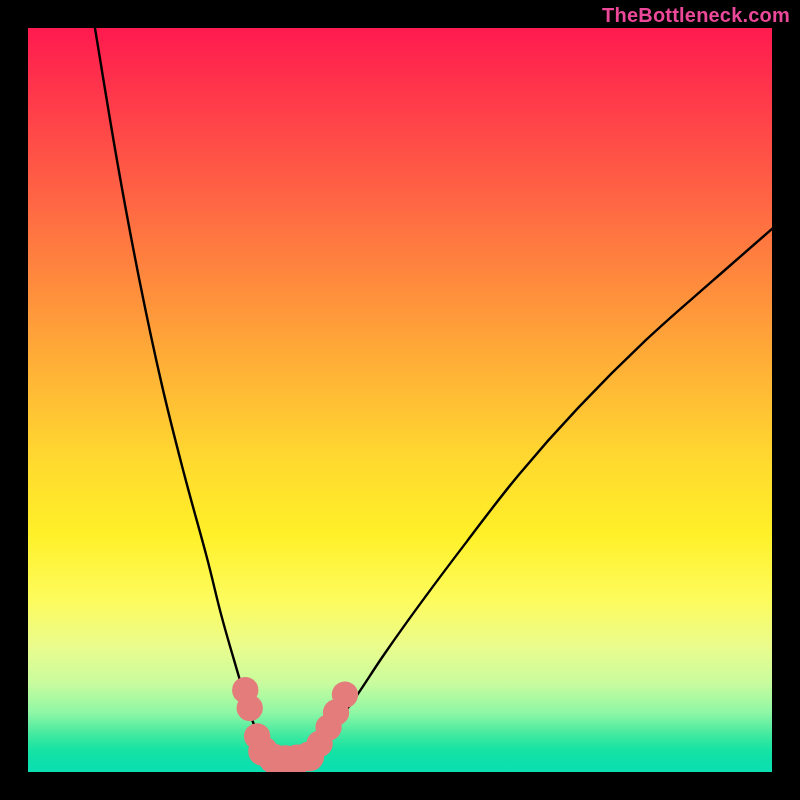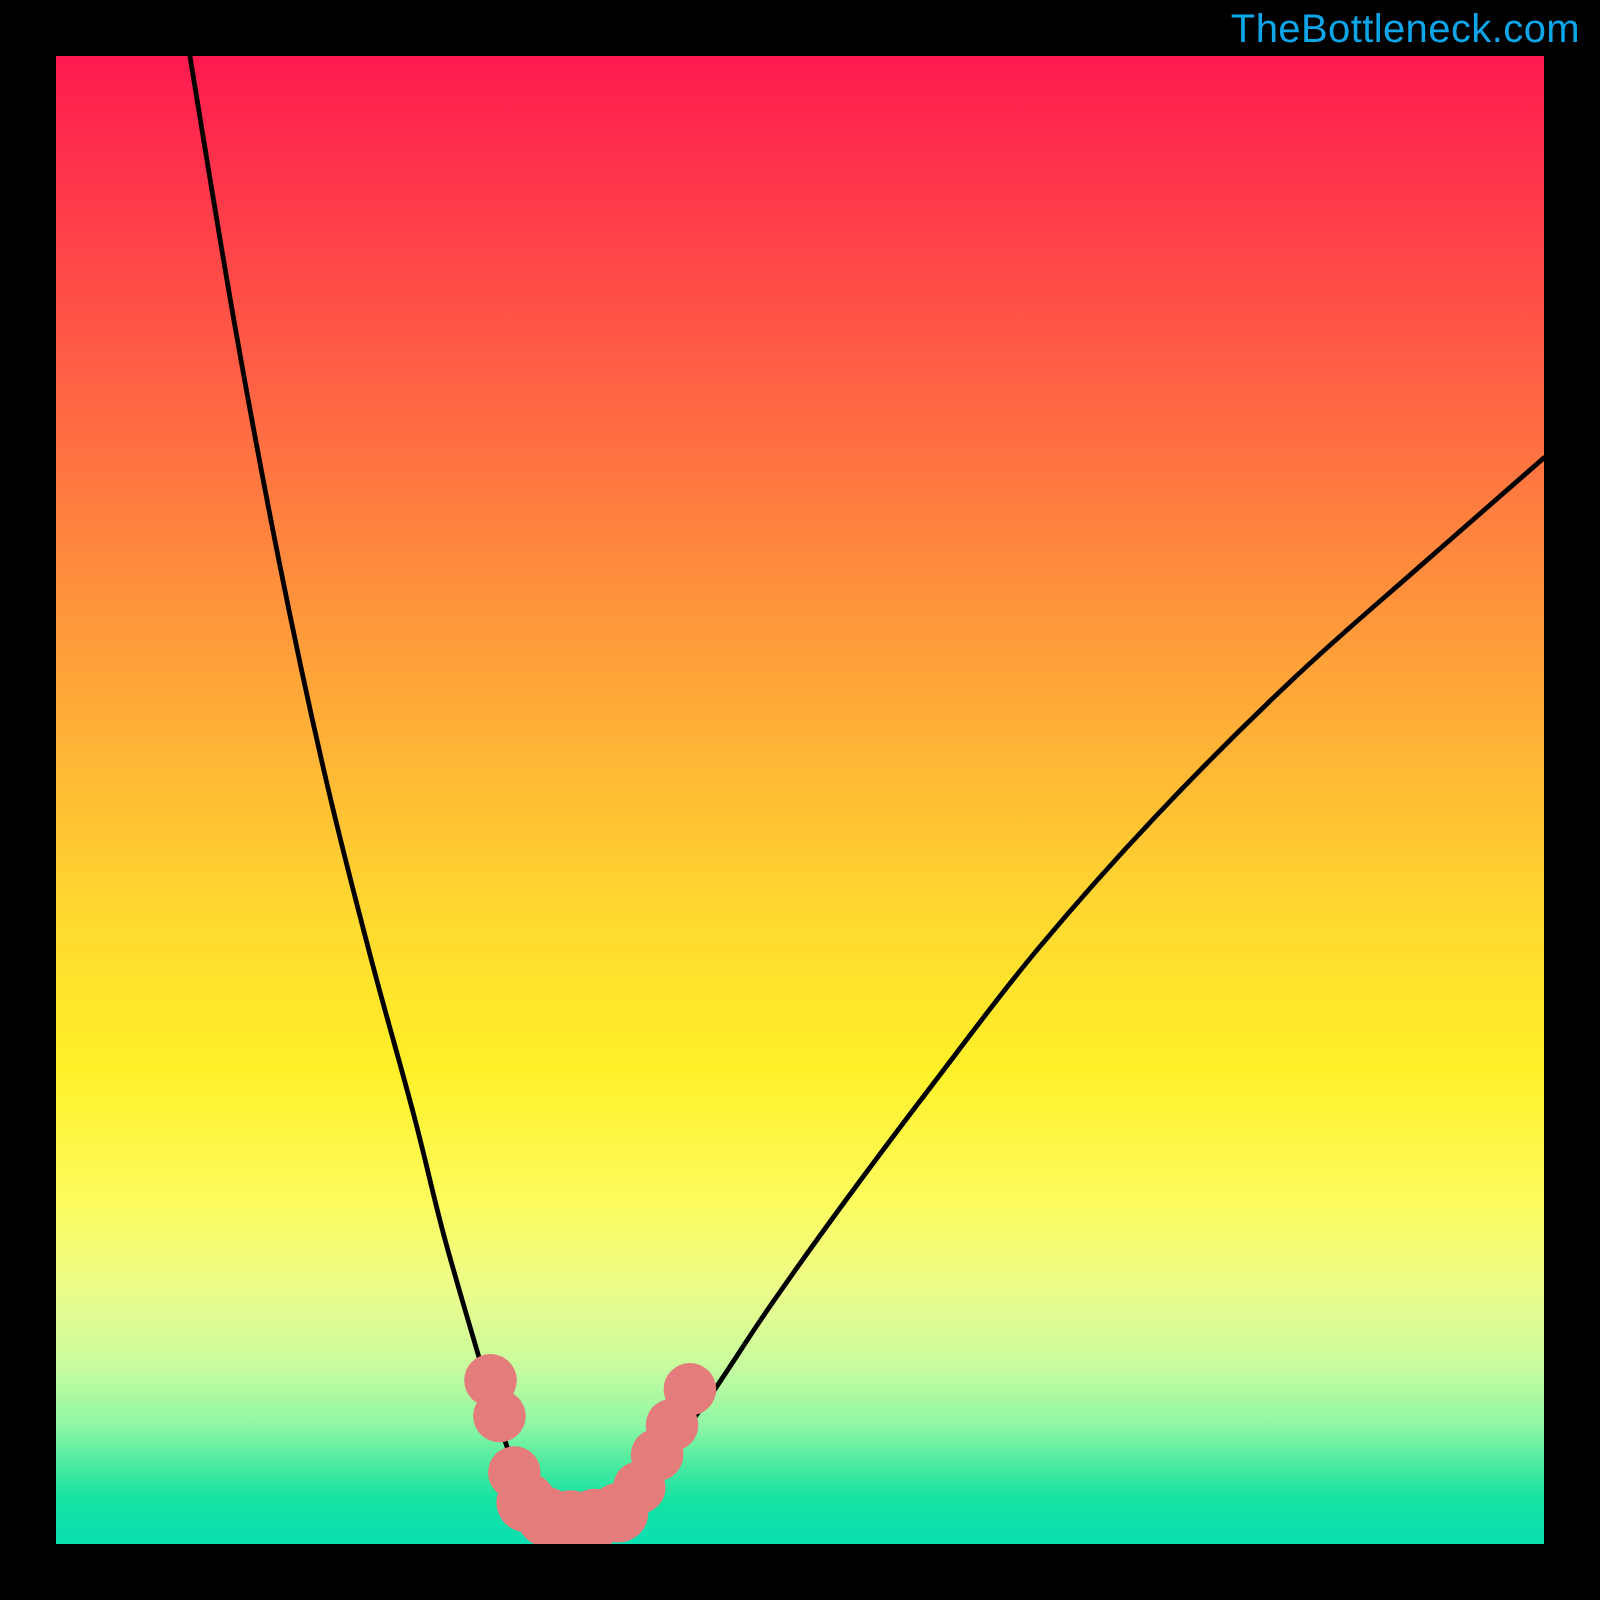--- a/index.html
+++ b/index.html
@@ -40,23 +40,23 @@
       #42e9a0 95%,
       #16e3a3 97%,
       #0ee0ab 98.5%,
       #0adfb1 100%
     );
   }
   .attrib {
     position: absolute;
     top: 4px;
     right: 10px;
-    color: #0ea5e9;
+    color: #ec4899;
     font-size: 20px;
-    font-weight: 400;
+    font-weight: 700;
     letter-spacing: 0.2px;
   }
   svg.curve {
     position: absolute;
     left: 0;
     top: 0;
     width: 744px;
     height: 744px;
   }
 </style>

